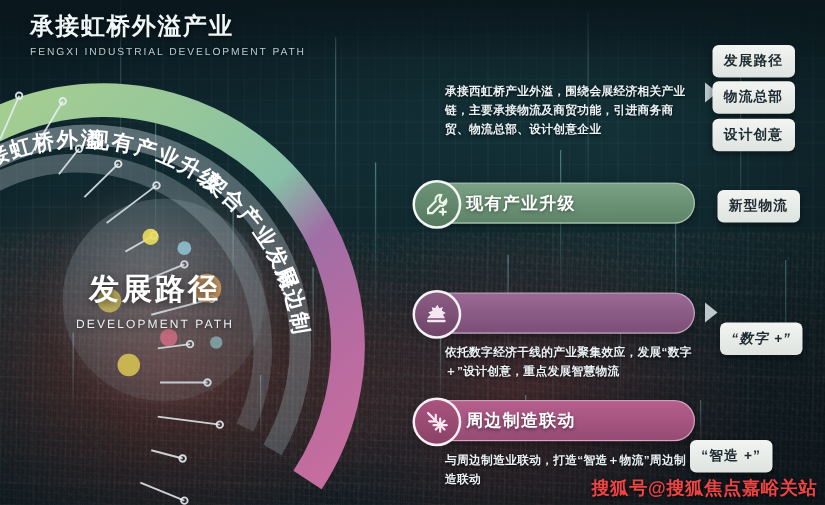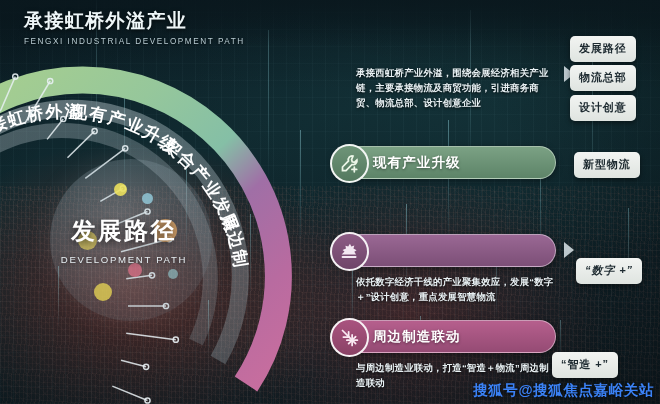--- a/index.html
+++ b/index.html
@@ -125,21 +125,21 @@
     position:absolute; padding:5px 9px 6px;
     background:linear-gradient(to bottom,#f2f4f2,#dfe4e0);
     border-radius:5px;
     font-size:11px; font-weight:700; color:#1d2a30; letter-spacing:.9px;
     white-space:nowrap; box-shadow:0 2px 5px rgba(0,0,0,.45);
   }
 
   
   .watermark {
     position:absolute; right:6px; bottom:4px;
-    font-size:14.5px; font-weight:700; color:#3b82f6; letter-spacing:.6px;
+    font-size:14.5px; font-weight:700; color:#ef4444; letter-spacing:.6px;
     text-shadow:0 1px 4px rgba(0,0,0,.85); white-space:nowrap;
   }
 </style>
 </head>
 <body>
 
 <div class="stage">
 
   <div class="bg-base"></div>
   <div class="bg-city"></div>

